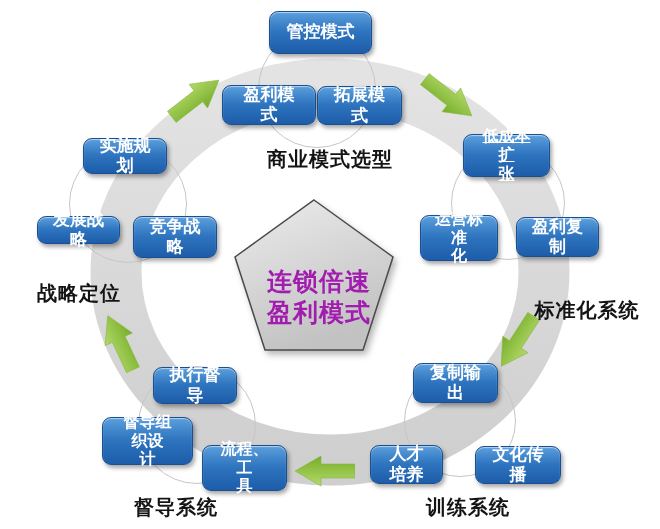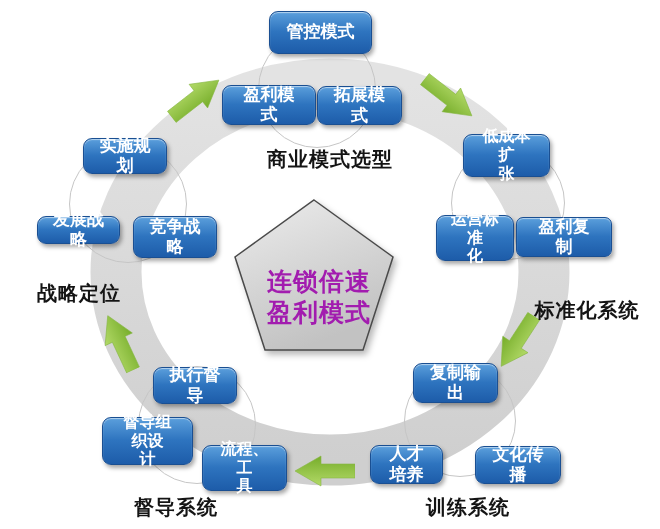--- a/index.html
+++ b/index.html
@@ -105,25 +105,25 @@
     <polygon points="314,200 393,257 363,350 265,350 235,257" fill="url(#pentGrad)" stroke="#4a4a4a" stroke-width="1.5"></polygon>
   </svg>
   <div class="center-text">连锁倍速
 盈利模式</div>
 
   <div class="node" style="left:269px;top:11px;width:103px;height:43px;">管控模式</div>
   <div class="node" style="left:222px;top:85px;width:94px;height:40px;">盈利模式</div>
   <div class="node" style="left:317px;top:86px;width:85px;height:39px;">拓展模式</div>
   <div class="cluster-label" style="left:230px;top:146px;width:200px;">商业模式选型</div>
 
-  <div class="node small" style="left:463px;top:134px;width:87px;height:43px;">低成本扩
+  <div class="node small" style="left:463px;top:134px;width:87px;height:43px;text-decoration:underline;">低成本扩
 张</div>
-  <div class="node small" style="left:420px;top:215px;width:78px;height:46px;margin-left:16px;">运营标准
+  <div class="node small" style="left:420px;top:215px;width:78px;height:46px;">运营标准
 化</div>
-  <div class="node" style="left:516px;top:217px;width:96px;height:40px;border-radius:7px;">盈利复制</div>
+  <div class="node" style="left:516px;top:217px;width:83px;height:40px;">盈利复制</div>
   <div class="cluster-label" style="left:532px;top:297px;width:110px;">标准化系统</div>
 
   <div class="node" style="left:413px;top:363px;width:85px;height:40px;">复制输出</div>
   <div class="node" style="left:370px;top:445px;width:73px;height:39px;">人才培养</div>
   <div class="node" style="left:463px;top:446px;width:86px;height:38px;margin-left:12px;">文化传播</div>
   <div class="cluster-label" style="left:418px;top:494px;width:100px;">训练系统</div>
 
   <div class="node" style="left:153px;top:367px;width:84px;height:37px;">执行督导</div>
   <div class="node small" style="left:102px;top:417px;width:91px;height:48px;">督导组织设
 计</div>

